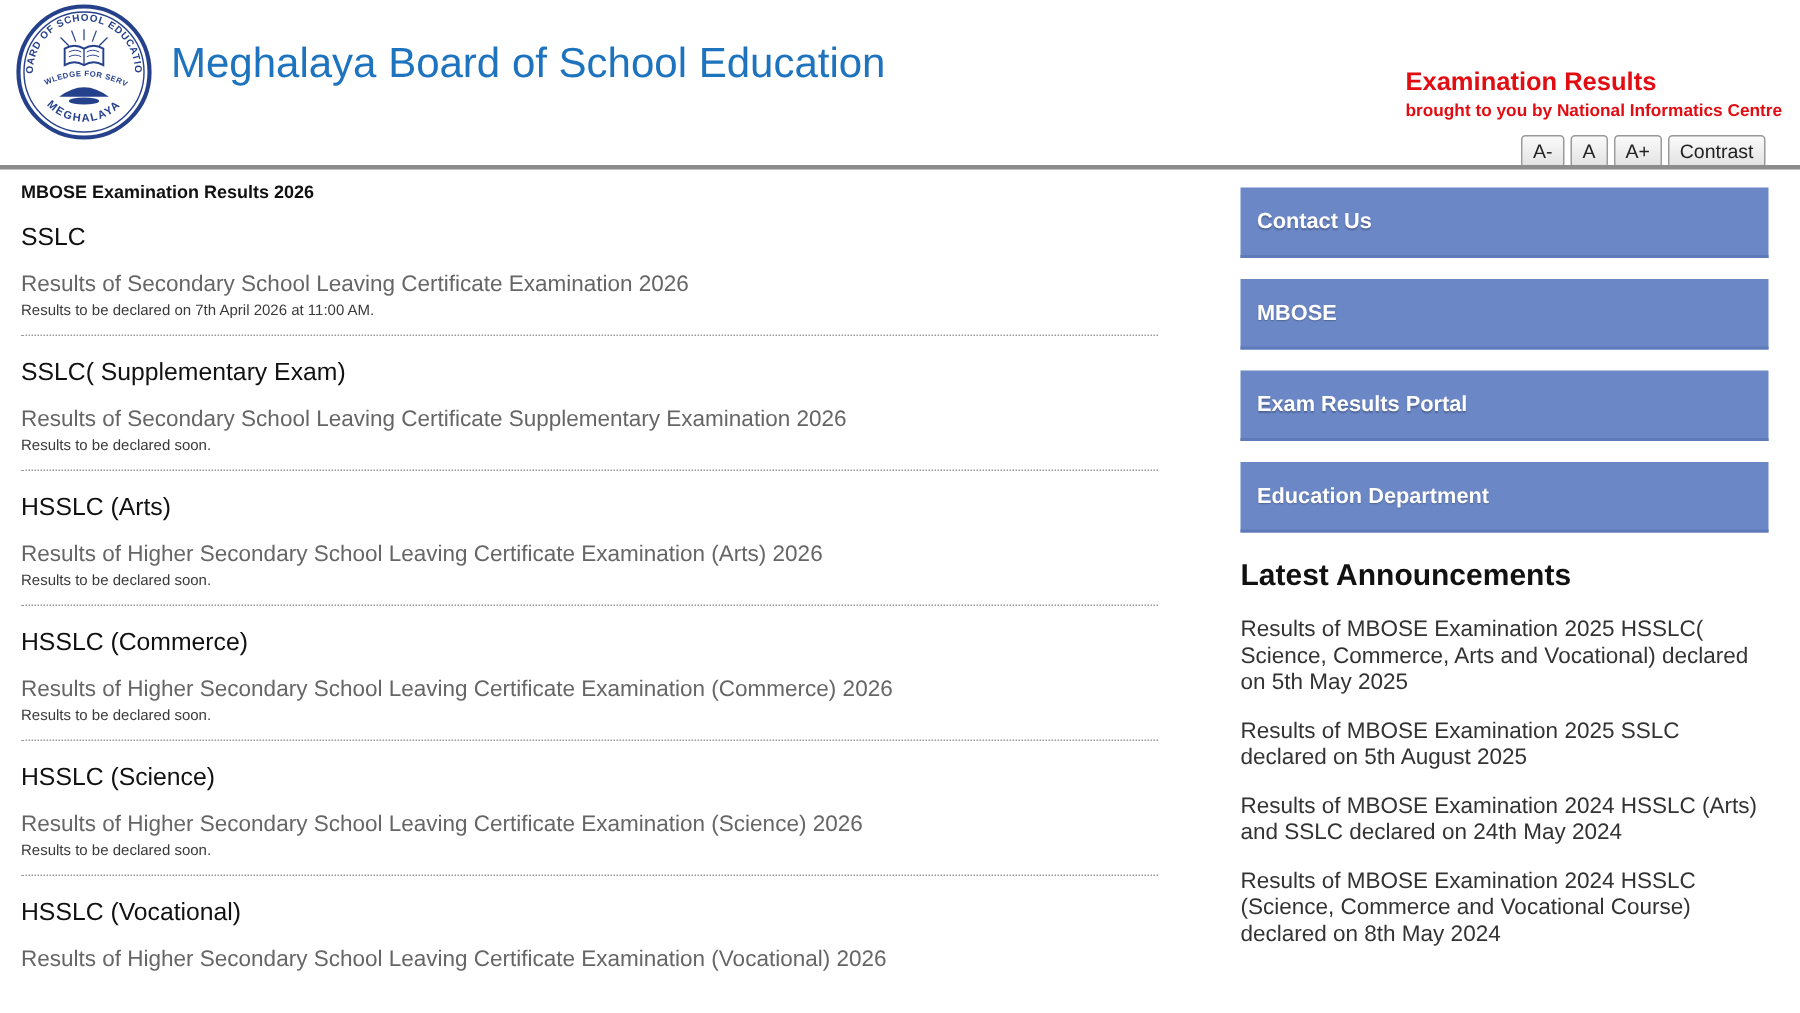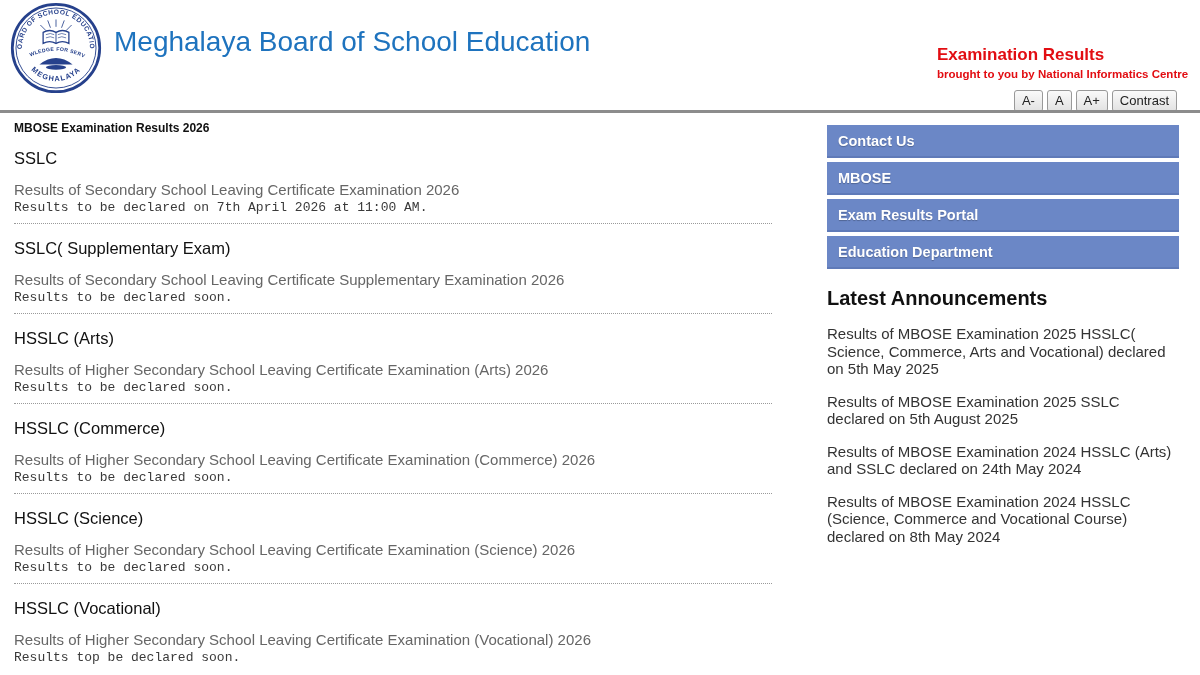--- a/index.html
+++ b/index.html
@@ -17,27 +17,27 @@
   .access-btn{background:linear-gradient(#fafafa,#e2e2e2);border:1px solid #999;border-radius:3px;
               font-family:"Liberation Sans",sans-serif;font-size:13px;color:#222;
               padding:2px 7px 3px;min-width:18px;text-align:center;cursor:pointer;}
   .header-rule{position:absolute;top:110px;left:0;width:1200px;height:3px;background:#8c8c8c;}
 
   
   .main{position:absolute;left:14px;top:121px;width:758px;}
   .page-heading{font-size:12px;font-weight:bold;margin:0 0 6px 0;color:#111;}
   .section h3{font-size:16.5px;font-weight:normal;margin:14px 0 0 0;color:#111;}
   .section .desc{font-size:15px;color:#666;margin:13px 0 0 0;line-height:17px;}
-  .section .note{font-size:13px;color:#3a3a3a;margin:3px 0 0 0;line-height:13px;font-family:Liberation Mono, monospace;}
+  .section .note{font-size:10px;color:#3a3a3a;margin:3px 0 0 0;line-height:13px;}
   .section .rule{border-top:1px dotted #9a9a9a;height:1px;margin:9px 0 2px 0;}
   #sections .section:last-child .rule{display:none;}
 
   
   .sidebar{position:absolute;left:827px;top:125px;width:352px;}
-  .side-link{height:33px;margin-bottom:4px;background:#6b87c6;border-bottom:2px solid #5f7ab8;
+  .side-link{height:47px;margin-bottom:14px;background:#6b87c6;border-bottom:2px solid #5f7ab8;
              box-sizing:border-box;display:flex;align-items:center;padding-left:11px;cursor:pointer;text-align:center;}
   .side-link span{color:#fff;font-weight:bold;font-size:14.5px;text-shadow:0 1px 1px rgba(0,0,0,.25);}
   .ann-title{font-size:20px;font-weight:bold;margin:18px 0 0 0;color:#111;}
   .ann{font-size:15px;color:#333;margin:15px 0 0 0;line-height:17.5px;width:352px;}
 </style>
 </head>
 <body>
 
 <div class="page">
 
@@ -134,21 +134,20 @@
     <div class="section">
       <h3>HSSLC (Science)</h3>
       <p class="desc">Results of Higher Secondary School Leaving Certificate Examination (Science) 2026</p>
       <p class="note">Results to be declared soon.</p>
       <div class="rule"></div>
     </div>
 
     <div class="section">
       <h3>HSSLC (Vocational)</h3>
       <p class="desc">Results of Higher Secondary School Leaving Certificate Examination (Vocational) 2026</p>
-      <p class="note">Results top be declared soon.</p>
 
     </div>
   </div>
   </div>
 
   <div class="sidebar">
     <div id="side-links">
     <div class="side-link">
       <span>Contact Us</span>
     </div>

